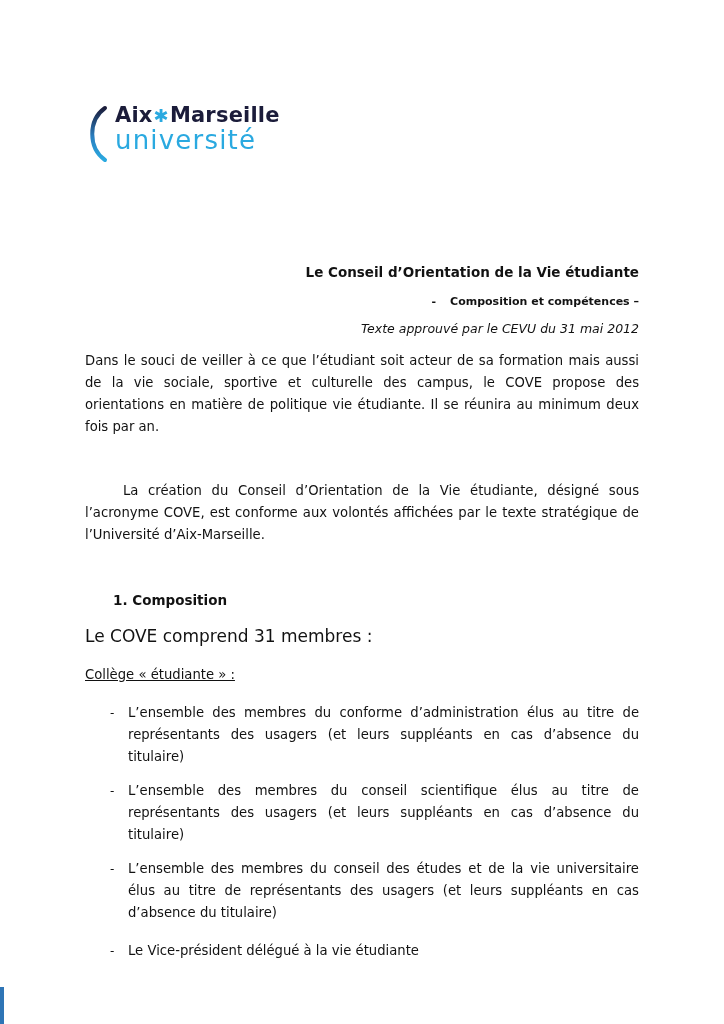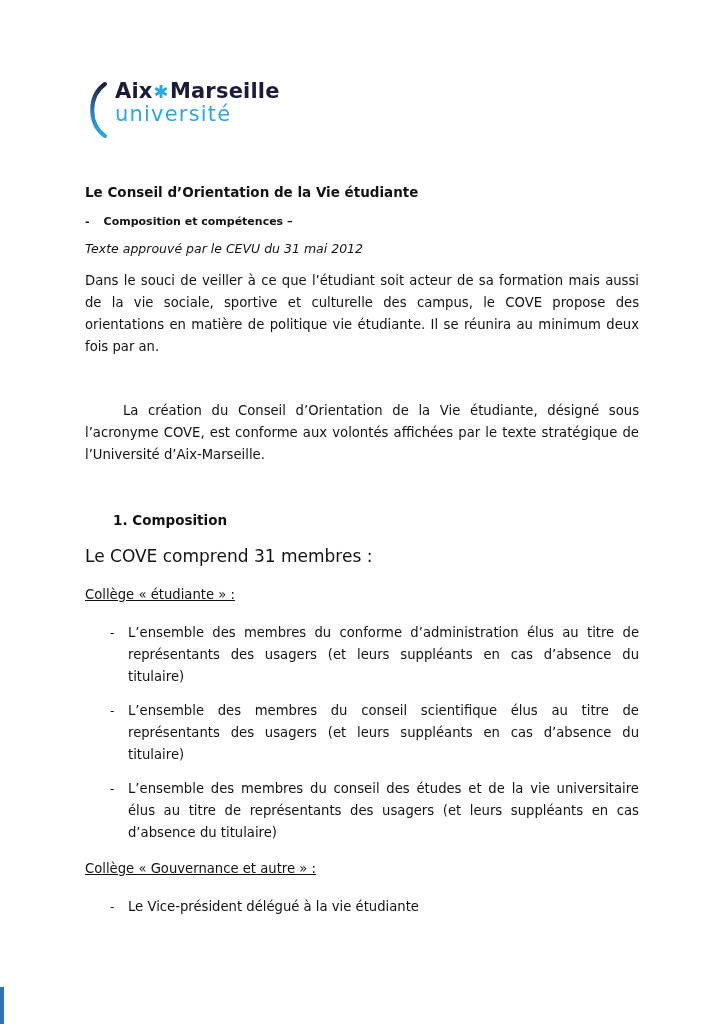--- a/index.html
+++ b/index.html
@@ -7,33 +7,33 @@
   body {
     background: #ffffff;
     font-family: "DejaVu Sans", "Liberation Sans", sans-serif;
     color: #121212;
     position: relative;
     overflow: hidden;
   }
   .page {
     position: absolute;
     inset: 0;
-    padding: 80px 85px 0 85px;
+    padding: 104px 85px 0 85px;
   }
 
   
   .logo { display: flex; align-items: flex-start; gap: 6px; height: 60px; }
   .logo-arc { flex: 0 0 auto; margin-top: 1px; }
   .logo-text { display: flex; flex-direction: column; line-height: 1.05; }
   .logo-line1 { font-size: 21px; font-weight: 600; color: #1b1c3a; letter-spacing: 0.2px; }
   .logo-star { color: #2aa9e0; font-size: 18px; padding: 0 1px; font-weight: 400; }
-  .logo-line2 { font-size: 21px; font-weight: 400; color: #2aa9e0; letter-spacing: 1.2px; margin-top: 1px; }
+  .logo-line2 { font-size: 26px; font-weight: 400; color: #2aa9e0; letter-spacing: 1.2px; margin-top: 1px; }
 
   
-  .title-block { margin-top: 44px; text-align: left; }
+  .title-block { margin-top: 100px; text-align: right; }
   .title-line1 { font-size: 13.5px; font-weight: bold; }
   .title-line2 { font-size: 11px; font-weight: bold; margin-top: 15px; }
   .title-line2 .dash { margin-right: 14px; }
   .title-line3 { font-size: 12.5px; font-style: italic; font-weight: 400; margin-top: 13px; }
 
   
   .para { font-size: 13.2px; line-height: 22px; text-align: justify; }
   .para.indent-first { text-indent: 38px; }
   .para-1 { margin-top: 42px; }
   .para-2 { margin-top: 14px; }
@@ -125,23 +125,20 @@
     <div class="dash-item">
       <span class="dash-col">-</span>
       <span class="dash-text">L’ensemble des membres du conseil scientifique élus au titre de représentants des usagers (et leurs suppléants en cas d’absence du titulaire)</span>
     </div>
     <div class="dash-item">
       <span class="dash-col">-</span>
       <span class="dash-text">L’ensemble des membres du conseil des études et de la vie universitaire élus au titre de représentants des usagers (et leurs suppléants en cas d’absence du titulaire)</span>
     </div>
   </div>
 
-  <div class="college-heading college-governance">
-    <span class="u">Collège « Gouvernance et autre » :</span>
-  </div>
 
   <div class="dash-list last">
     <div class="dash-item">
       <span class="dash-col">-</span>
       <span class="dash-text">Le Vice-président délégué à la vie étudiante</span>
     </div>
   </div>
 
 </div>
 

